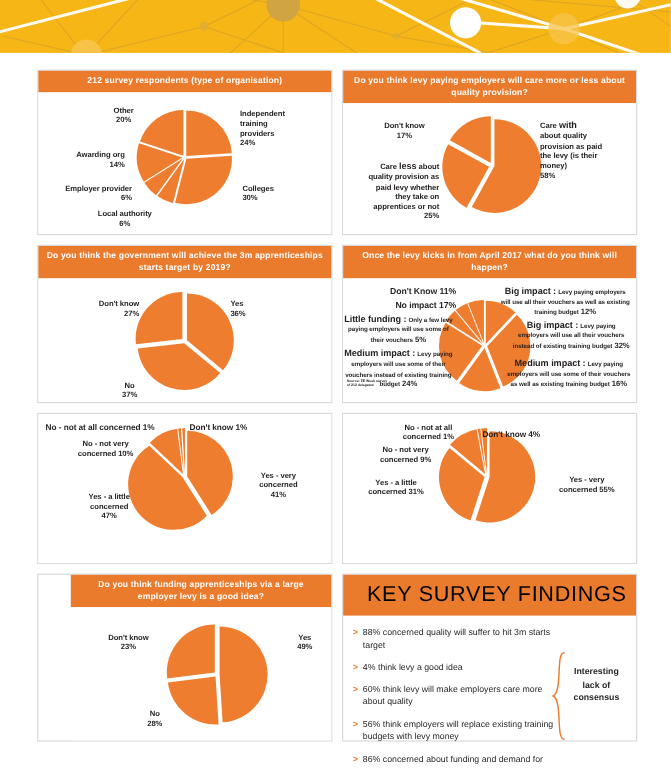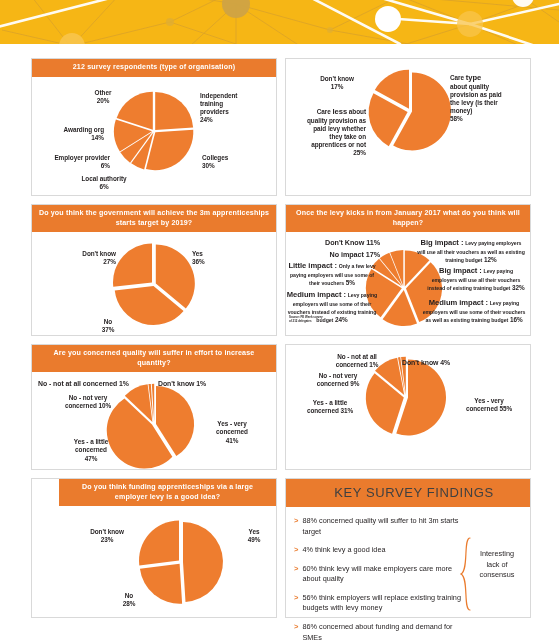--- a/index.html
+++ b/index.html
@@ -68,23 +68,23 @@
   .lbl.c  { text-align: center; }
   .lbl.r  { text-align: right; }
   .lbl.l  { text-align: left; }
   .lbl .big { font-size: 7.6px; }
   .lbl .sm  { font-size: 5.2px; font-weight: bold; }
   .src { position:absolute; font-size:2.9px; color:#231f20; font-weight:bold; line-height:1.25; }
 
   
   .findings-title {
     background: #EA7B2D;
-    color: #404040;
+    color: #000000;
     text-align: center;
-    font-size: 13px;
+    font-size: 18px;
     letter-spacing: .6px;
     padding: 6px 0 7px 12px;
     font-weight: normal;
   }
   .findings-body { position: relative; padding: 9px 10px 8px 8px; }
   .finding {
     display: flex;
     align-items: flex-start;
     gap: 4px;
     margin-bottom: 8px;
@@ -98,20 +98,21 @@
   .chev { color: #EA7B2D; font-size: 7.5px; line-height: 1.4; flex: 0 0 auto; font-weight: bold; }
   .brace { position: absolute; right: 58px; top: 30px; width: 12px; height: 74px; }
   .consensus {
     position: absolute;
     right: 8px; top: 42px;
     width: 50px;
     text-align: center;
     font-size: 7.3px;
     line-height: 1.45;
     color: #231f20;
+    font-weight: bold;
   }
 </style>
 </head>
 <body>
 
 <div class="page">
 
   <div class="banner">
     <svg width="559" height="44" viewBox="0 0 559 44">
       <rect x="0" y="0" width="559" height="44" fill="#F6B615"></rect>
@@ -188,33 +189,34 @@
 6%</div>
           <div class="lbl r" style="left:0px; top:49px; width:72px;">Awarding org
 14%</div>
           <div class="lbl c" style="left:42px; top:12px; width:58px;">Other
 20%</div>
         </div>
       </div>
     </div>
 
     <div class="panel" style="height:138px;">
+      <div class="panel-title">Do you think levy paying employers will care more or less about quality provision?</div>
       <div class="panel-body">
         <div class="chart-area">
           <svg width="244" height="106" viewBox="0 0 244 106" style="left:0;top:0">
             <g transform="translate(124,52)">
 
               <path d="M0,0 L0,-39 A39,39 0 1,1 -18.83,34.15 Z" fill="#EE7D2F" transform="translate(2.0,0.4)"></path>
 
               <path d="M0,0 L-18.83,34.15 A39,39 0 0,1 -34.15,-18.83 Z" fill="#EE7D2F" transform="translate(-2.4,1.0)"></path>
 
               <path d="M0,0 L-34.15,-18.83 A39,39 0 0,1 0,-39 Z" fill="#EE7D2F" transform="translate(-1.0,-2.2)"></path>
             </g>
           </svg>
-          <div class="lbl l" style="left:164px; top:14px; width:78px;">Care <span class="big">type</span>
+          <div class="lbl l" style="left:164px; top:14px; width:78px;">Care <span class="big">with</span>
 about quality
 provision as paid
 the levy (is their
 money)
 58%</div>
           <div class="lbl r" style="left:2px; top:48px; width:78px;">Care <span class="big">less</span> about
 quality provision as
 paid levy whether
 they take on
 apprentices or not
@@ -243,21 +245,21 @@
 36%</div>
           <div class="lbl c" style="left:48px; top:86px; width:56px;">No
 37%</div>
           <div class="lbl r" style="left:22px; top:18px; width:62px;">Don't know
 27%</div>
         </div>
       </div>
     </div>
 
     <div class="panel" style="height:132px;">
-      <div class="panel-title">Once the levy kicks in from January 2017 what do you think will happen?</div>
+      <div class="panel-title">Once the levy kicks in from April 2017 what do you think will happen?</div>
       <div class="panel-body">
         <div class="chart-area">
           <svg width="244" height="108" viewBox="0 0 244 108" style="left:0;top:0">
             <g transform="translate(118,56)">
 
               <path d="M0,0 L0,-36 A36,36 0 0,1 24.63,-26.24 Z" fill="#EE7D2F" transform="translate(0.8,-1.4)"></path>
 
               <path d="M0,0 L24.63,-26.24 A36,36 0 0,1 13.24,33.47 Z" fill="#EE7D2F" transform="translate(2.0,0.6)"></path>
 
               <path d="M0,0 L13.24,33.47 A36,36 0 0,1 -21.16,29.13 Z" fill="#EE7D2F" transform="translate(-0.2,2.0)"></path>
@@ -266,33 +268,32 @@
 
               <path d="M0,0 L-30.43,-19.25 A36,36 0 0,1 -22.93,-27.74 Z" fill="#EE7D2F" transform="translate(-2.0,-1.4)"></path>
 
               <path d="M0,0 L-22.93,-27.74 A36,36 0 0,1 -13.24,-33.47 Z" fill="#EE7D2F" transform="translate(-1.4,-1.9)"></path>
 
               <path d="M0,0 L-13.24,-33.47 A36,36 0 0,1 0,-36 Z" fill="#EE7D2F" transform="translate(-0.7,-2.1)"></path>
             </g>
           </svg>
           <div class="lbl r" style="left:6px; top:6px; width:88px; font-size:7.2px;">Don't Know 11%</div>
           <div class="lbl r" style="left:6px; top:18px; width:88px; font-size:7.2px;">No impact 17%</div>
-          <div class="lbl c" style="left:0px; top:29px; width:92px;"><span class="big">Little impact :</span> <span class="sm">Only a few levy paying employers will use some of their vouchers</span> <span>5%</span></div>
+          <div class="lbl c" style="left:0px; top:29px; width:92px;"><span class="big">Little funding :</span> <span class="sm">Only a few levy paying employers will use some of their vouchers</span> <span>5%</span></div>
           <div class="lbl c" style="left:-4px; top:58px; width:100px;"><span class="big">Medium impact :</span> <span class="sm">Levy paying employers will use some of their vouchers instead of existing training budget</span> <span>24%</span></div>
           <div class="lbl c" style="left:130px; top:6px; width:110px;"><span class="big">Big impact :</span> <span class="sm">Levy paying employers will use all their vouchers as well as existing training budget</span> <span>12%</span></div>
           <div class="lbl c" style="left:140px; top:34px; width:100px;"><span class="big">Big impact :</span> <span class="sm">Levy paying employers will use all their vouchers instead of existing training budget</span> <span>32%</span></div>
           <div class="lbl c" style="left:136px; top:66px; width:104px;"><span class="big">Medium impact :</span> <span class="sm">Levy paying employers will use some of their vouchers as well as existing training budget</span> <span>16%</span></div>
           <div class="src" style="left:3px; top:84px; width:50px; white-space:pre-line;">Source: FE Week survey
 of 212 delegates</div>
         </div>
       </div>
     </div>
 
     <div class="panel" style="height:126px;">
-      <div class="panel-title">Are you concerned quality will suffer in effort to increase quantity?</div>
       <div class="panel-body">
         <div class="chart-area">
           <svg width="244" height="102" viewBox="0 0 244 102" style="left:0;top:0">
             <g transform="translate(122,52)">
 
               <path d="M0,0 L0,-38 A38,38 0 0,1 20.34,32.10 Z" fill="#EE7D2F" transform="translate(2.0,0)"></path>
 
               <path d="M0,0 L20.34,32.10 A38,38 0 1,1 -27.58,-26.14 Z" fill="#EE7D2F" transform="translate(-2.0,0.6)"></path>
 
               <path d="M0,0 L-27.58,-26.14 A38,38 0 0,1 -4.76,-37.70 Z" fill="#EE7D2F" transform="translate(-1.6,-2.0)"></path>

